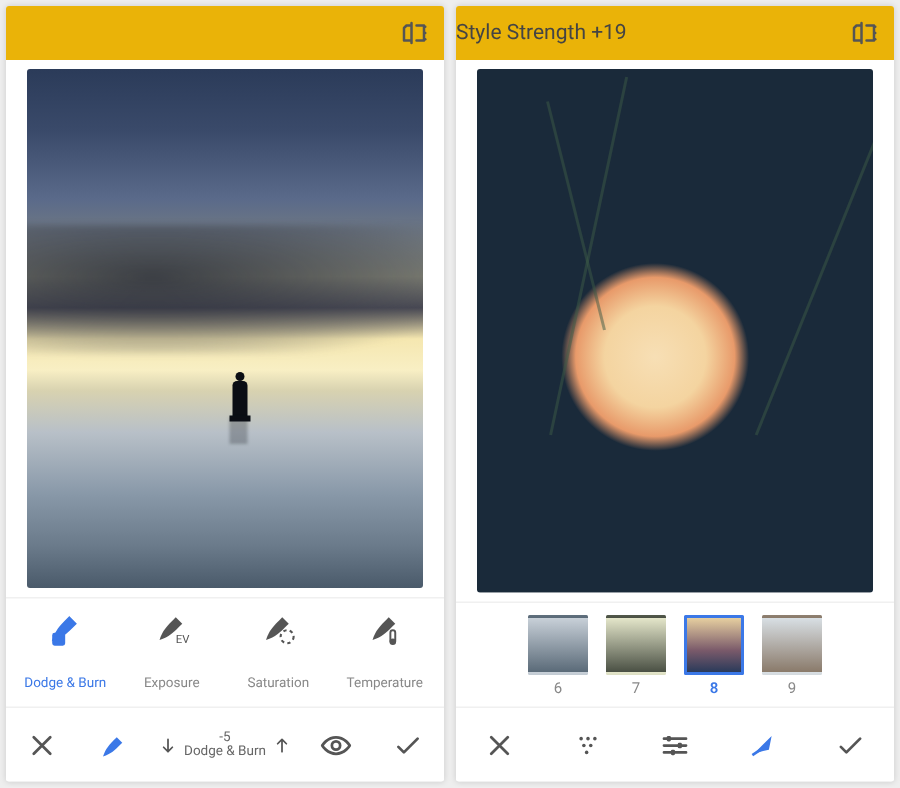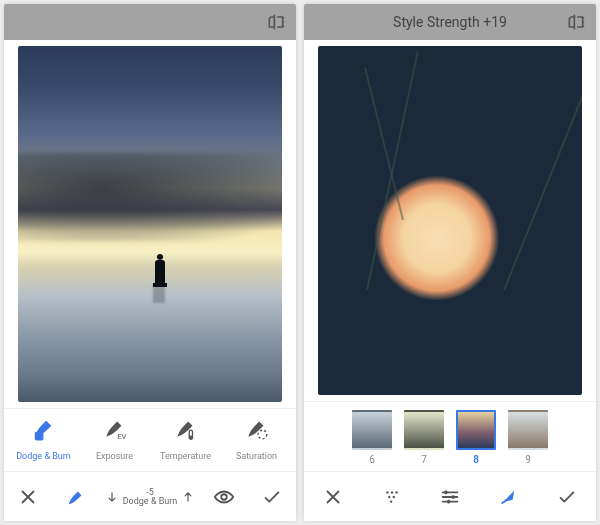--- a/index.html
+++ b/index.html
@@ -24,24 +24,24 @@
     flex: 1 1 0;
     background: #fff;
     display: flex;
     flex-direction: column;
     box-shadow: 0 0 4px rgba(0,0,0,.15);
     border-radius: 2px;
     overflow: hidden;
   }
   .header {
     height: 36px;
-    background: #a3a3a3;
+    background: #eab308;
     display: flex;
     align-items: center;
-    justify-content: center;
+    justify-content: flex-start;
     position: relative;
     font-size: 14px;
     color: #444;
   }
   .header .compare-icon {
     position: absolute;
     right: 10px;
     top: 50%;
     transform: translateY(-50%);
     width: 20px; height: 20px;
@@ -121,21 +121,21 @@
     display: flex;
     justify-content: space-around;
     align-items: flex-end;
     padding: 6px 4px 10px;
     border-top: 1px solid #f0f0f0;
     background:#fff;
   }
   .tool {
     flex:1;
     display:flex; flex-direction:column; align-items:center;
-    gap:10px;
+    gap:20px;
     font-size: 9px;
     color: var(--muted);
   }
   .tool.active { color: var(--accent); }
   .tool .glyph { width:26px; height:26px; display:flex; align-items:center; justify-content:center; }
   .tool.active .glyph svg path, .tool.active .glyph svg rect { stroke: var(--accent); fill: var(--accent); }
 
   
   .action-bar {
     height: 50px;
@@ -225,34 +225,34 @@
             <path d="M4 20c2-6 4-8 10-14l4 4C12 16 10 18 4 20z" fill="#555"></path>
             <text x="14" y="22" font-size="7" fill="#555">EV</text>
           </svg>
       </span>
       <span>Exposure</span>
     </div>
     <div class="tool">
       <span class="glyph">
         <svg viewBox="0 0 24 24">
             <path d="M4 20c2-6 4-8 10-14l4 4C12 16 10 18 4 20z" fill="#555"></path>
+            <circle cx="17" cy="18" r="4" fill="none" stroke="#555" stroke-width="1.3" stroke-dasharray="2 2"></circle>
+          </svg>
+      </span>
+      <span>Saturation</span>
+    </div>
+    <div class="tool">
+      <span class="glyph">
+        <svg viewBox="0 0 24 24">
+            <path d="M4 20c2-6 4-8 10-14l4 4C12 16 10 18 4 20z" fill="#555"></path>
             <rect x="15" y="14" width="3" height="8" rx="1.5" fill="none" stroke="#555" stroke-width="1.2"></rect>
             <circle cx="16.5" cy="21" r="2" fill="#555"></circle>
           </svg>
       </span>
       <span>Temperature</span>
-    </div>
-    <div class="tool">
-      <span class="glyph">
-        <svg viewBox="0 0 24 24">
-            <path d="M4 20c2-6 4-8 10-14l4 4C12 16 10 18 4 20z" fill="#555"></path>
-            <circle cx="17" cy="18" r="4" fill="none" stroke="#555" stroke-width="1.3" stroke-dasharray="2 2"></circle>
-          </svg>
-      </span>
-      <span>Saturation</span>
     </div>
   </div>
 
   <div class="action-bar">
     <div class="abtn">
       <svg viewBox="0 0 24 24">
           <path class="icon-stroke" d="M6 6l12 12M18 6L6 18"></path>
         </svg>
     </div>
     <div class="abtn accent">

